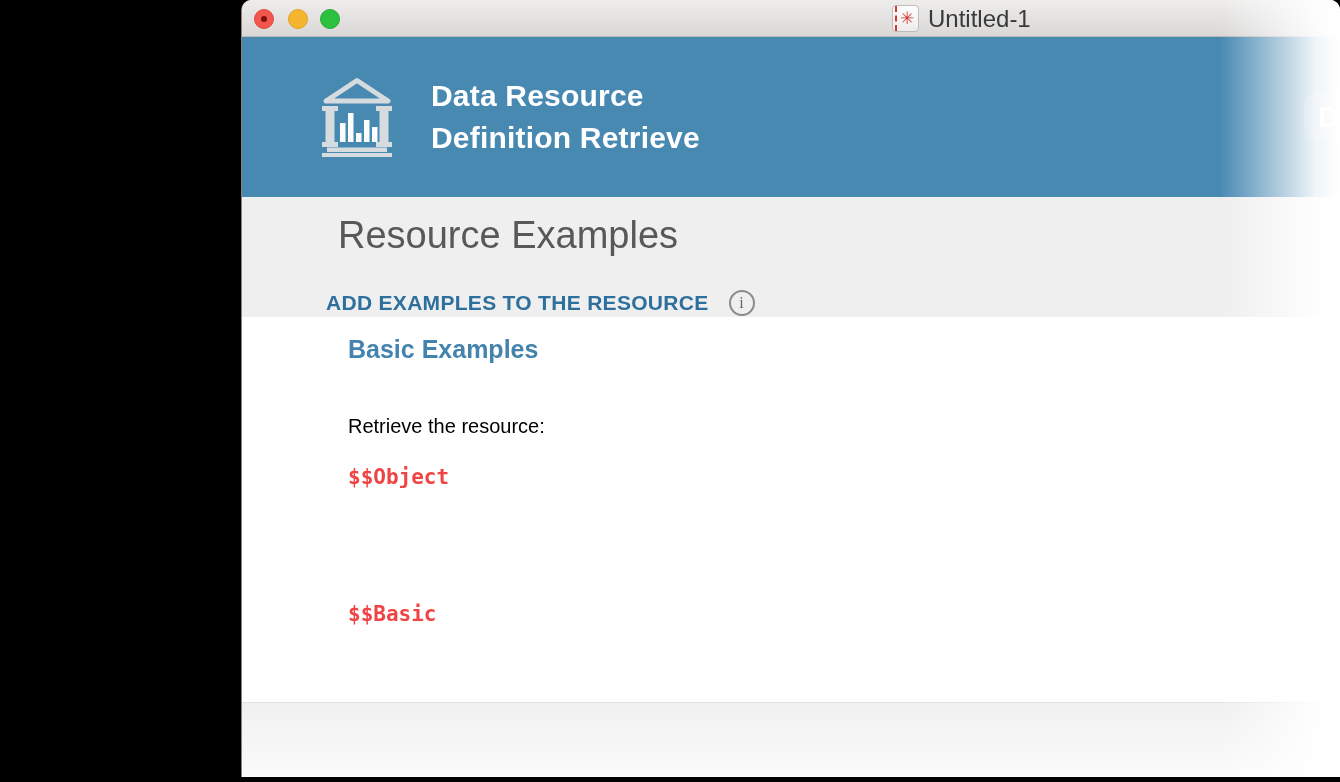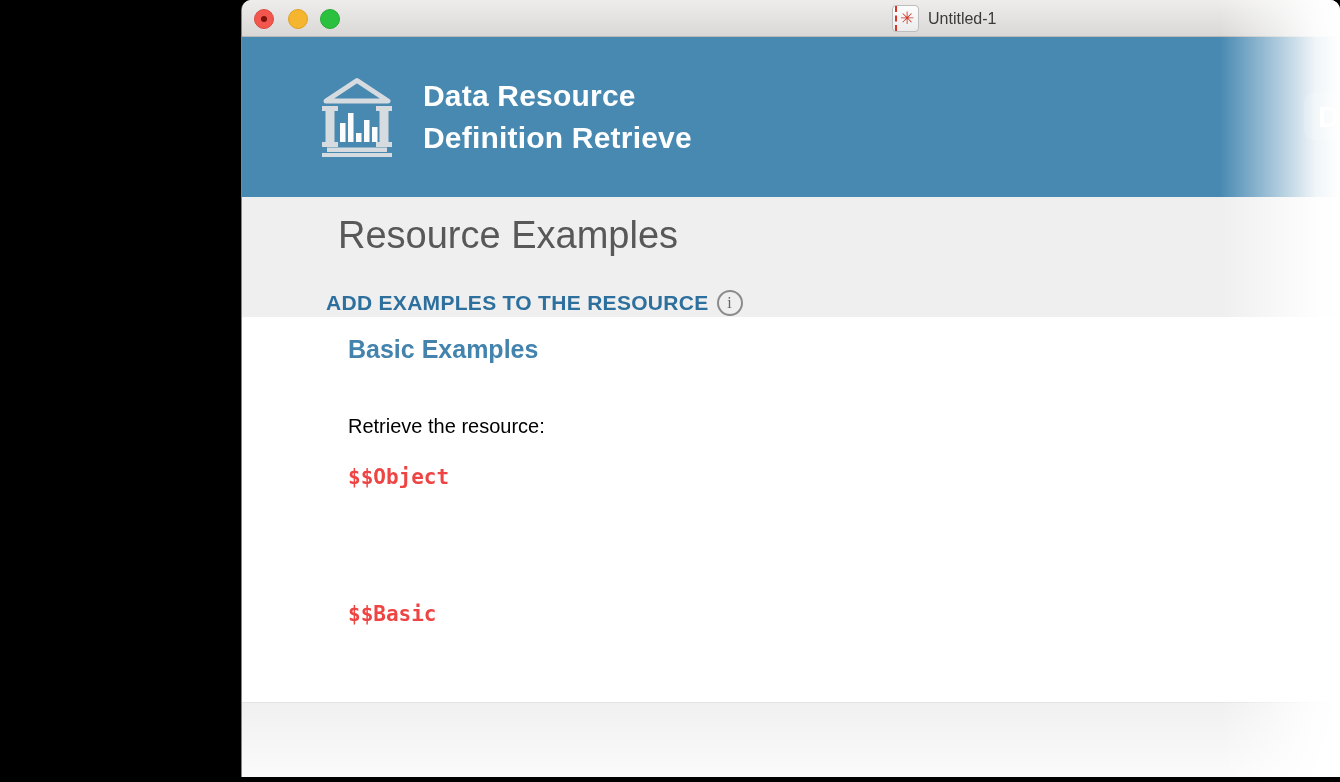--- a/index.html
+++ b/index.html
@@ -33,48 +33,48 @@
   .docicon {
     position: relative; width: 27px; height: 27px; border-radius: 4px;
     background: linear-gradient(#fdfdfd, #ececec); border: 1px solid #bdbdbd;
     display: flex; align-items: center; justify-content: center; overflow: hidden;
   }
   .docicon .binding {
     position: absolute; left: 2px; top: 0; bottom: 0; width: 0;
     border-left: 2px dashed #d4372a;
   }
   .docicon .spikey { color: #ce382b; font-size: 17px; line-height: 1; margin-left: 3px; }
-  .wintitle { font-size: 16px; color: #3a3a3a; }
+  .wintitle { font-size: 24px; color: #3a3a3a; }
 
   
   .appheader {
     position: relative; height: 160px; background: #4889b2;
     display: flex; align-items: center; padding-left: 77px;
   }
   .logo { width: 76px; height: 80px; flex: 0 0 auto; }
   .apptitle {
-    margin-left: 28px; color: #ffffff; font-weight: 700;
+    margin-left: 36px; color: #ffffff; font-weight: 700;
     font-size: 30px; line-height: 42px; letter-spacing: 0.2px;
   }
   .partial-btn {
     position: absolute; left: 1062px; top: 56px; width: 80px; height: 47px;
     border-radius: 10px; background: rgba(255,255,255,0.17);
     color: #ffffff; font-weight: 700; font-size: 30px;
     display: flex; align-items: center; padding-left: 14px; border: none;
   }
 
   
   .grayband { position: relative; height: 120px; background: #efefef; }
   .pagetitle {
     position: absolute; left: 96px; top: 17px;
     font-size: 38px; font-weight: 400; color: #585858;
   }
   .sectionrow {
     position: absolute; left: 84px; top: 93px;
-    display: flex; align-items: center; gap: 8px;
+    display: flex; align-items: center; gap: 20px;
   }
   .sectionheading {
     font-size: 21px; font-weight: 700; color: #2d6f9d; letter-spacing: 0.3px;
   }
   .infoicon {
     width: 26px; height: 26px; border-radius: 50%; border: 2px solid #8b8b8b;
     color: #666; display: inline-flex; align-items: center; justify-content: center;
     font-family: "Liberation Serif", serif; font-size: 16px; font-weight: 400;
     background: transparent; cursor: pointer;
   }

